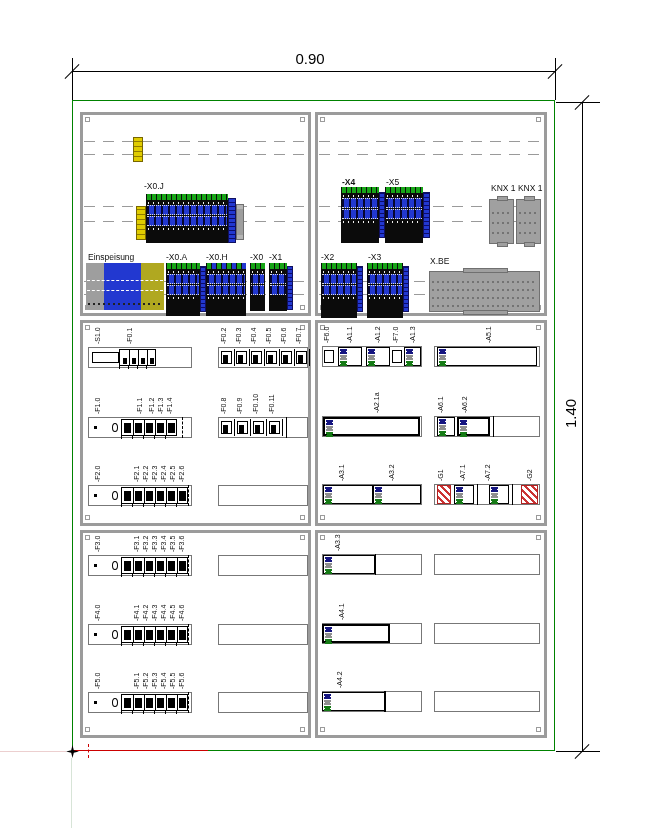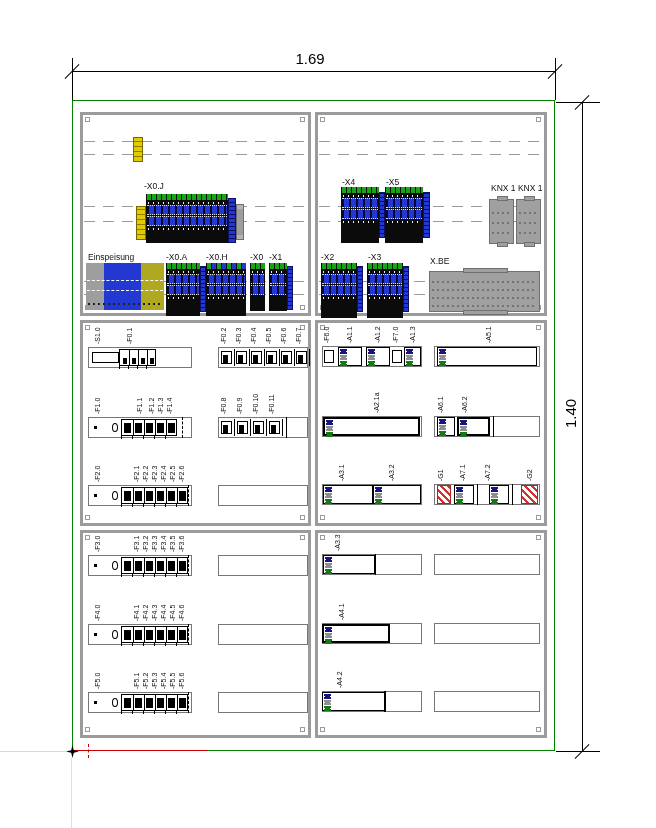--- a/index.html
+++ b/index.html
@@ -75,21 +75,21 @@
 </head>
 <body>
 
 <div class="canvas" id="cv">
 
   <div class="dimline-v" style="left:72px;top:58px;height:42px;"></div>
   <div class="dimline-v" style="left:555px;top:58px;height:42px;"></div>
   <div class="dimline-h" style="left:72px;top:71px;width:483px;"></div>
   <div class="slash" style="left:62px;top:71px;"></div>
   <div class="slash" style="left:545px;top:71px;"></div>
-  <div class="dimtext" style="left:285px;top:50px;width:50px;">1.69</div>
+  <div class="dimtext" style="left:285px;top:50px;width:50px;">0.90</div>
 
   <div class="dimline-h" style="left:556px;top:102px;width:44px;"></div>
   <div class="dimline-h" style="left:556px;top:751px;width:44px;"></div>
   <div class="dimline-v" style="left:582px;top:102px;height:649px;"></div>
   <div class="slash" style="left:572px;top:102px;"></div>
   <div class="slash" style="left:572px;top:751px;"></div>
   <div class="dimtext rot" style="left:550px;top:405px;width:40px;">1.40</div>
 
   <div class="cabinet" style="left:72px;top:100px;width:483px;height:651px;"></div>
 
@@ -160,21 +160,21 @@
       <div class="dots"></div>
       <div class="blu"></div>
       <div class="blu"></div>
   </div>
   <div class="bluecap" style="left:287px;top:266px;width:6px;height:44px;"></div>
 
   <div class="rail" style="left:334px;top:203px;width:102px;height:28px;">
     <i style="top:8px;"></i>
       <i style="top:18px;"></i>
   </div>
-  <div class="hlabel" style="left:342px;top:177px;">-X4</div>
+  <div class="hlabel" style="left:342px;top:177px;font-weight:bold;">-X4</div>
   <div class="tb" style="left:341px;top:187px;width:38px;height:56px;">
     <div class="top"></div>
       <div class="dots"></div>
       <div class="blu"></div>
       <div class="blu"></div>
       <div class="dots"></div>
   </div>
   <div class="bluecap" style="left:379px;top:192px;width:6px;height:46px;"></div>
   <div class="hlabel" style="left:386px;top:177px;">-X5</div>
   <div class="tb" style="left:385px;top:187px;width:38px;height:56px;">

